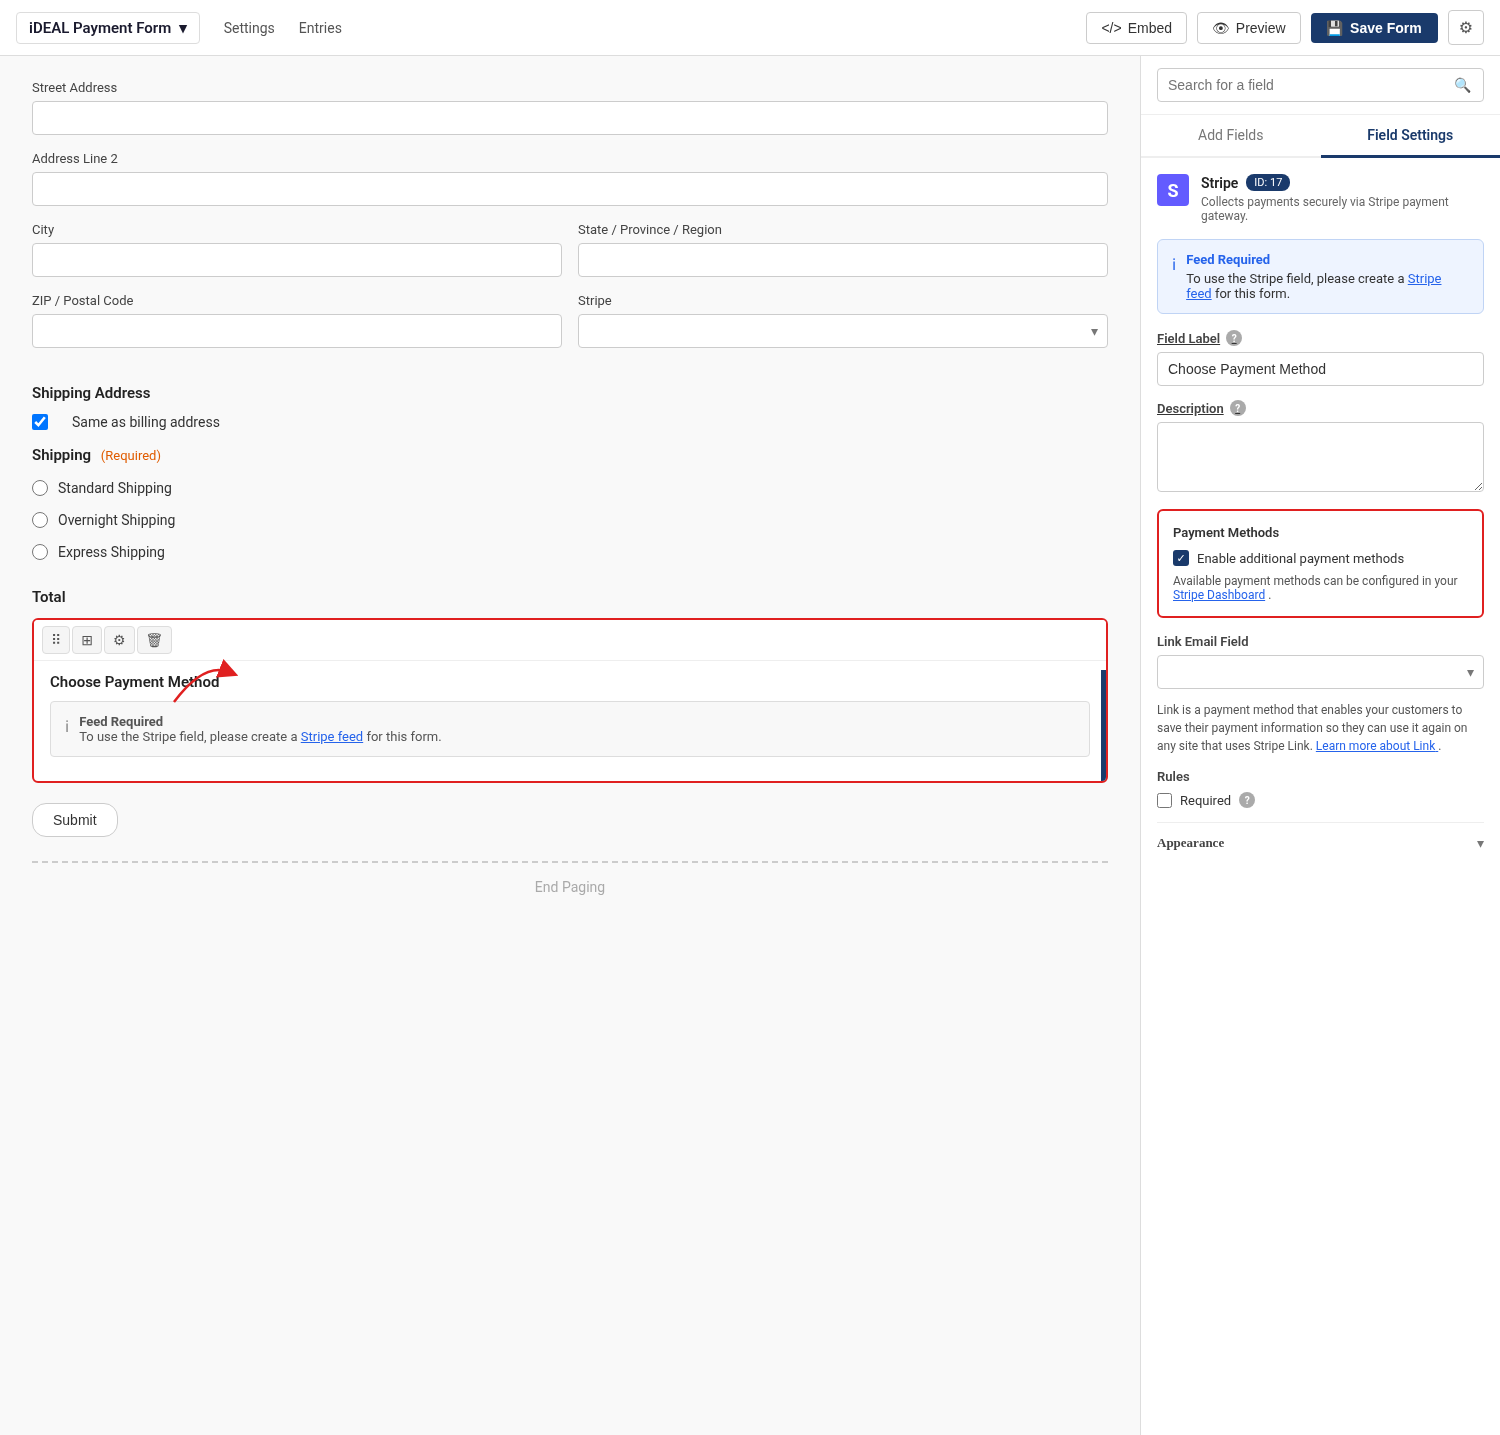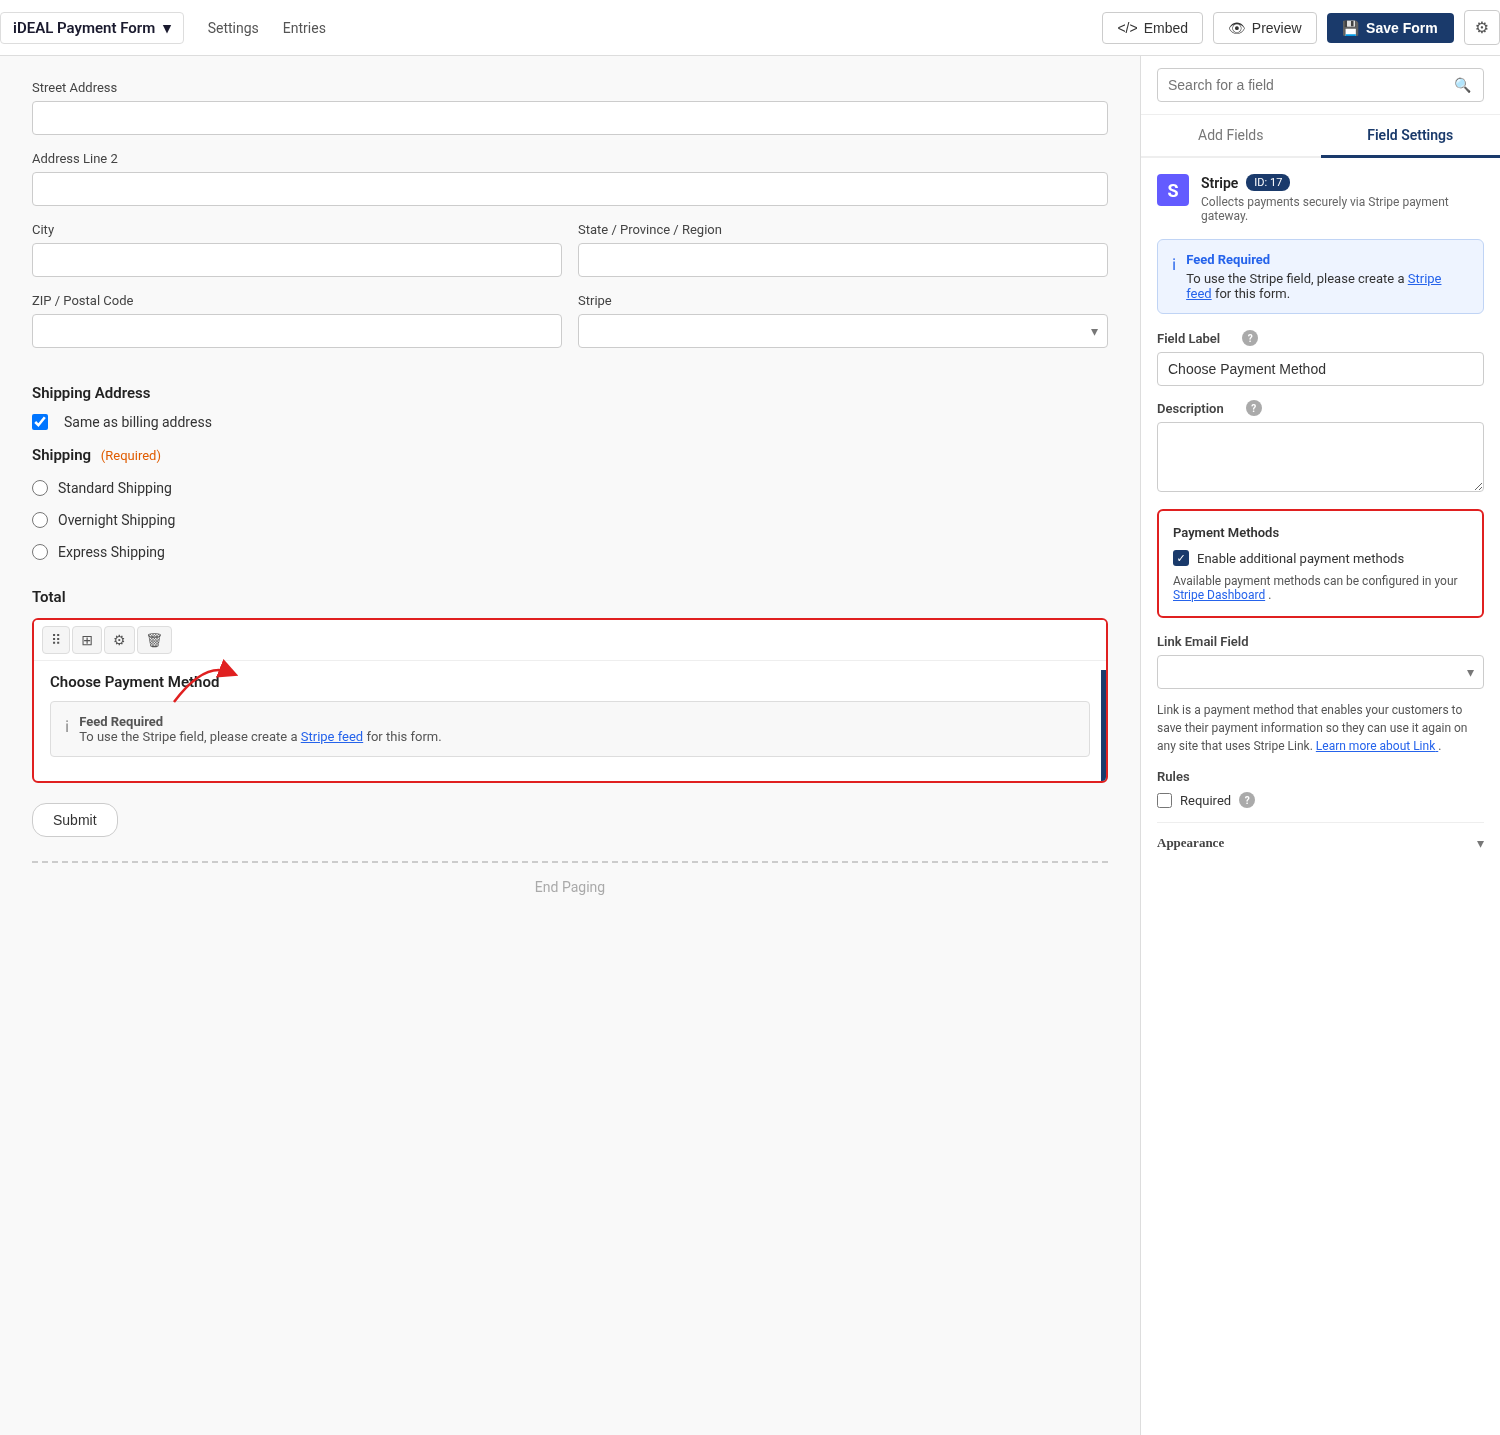--- a/index.html
+++ b/index.html
@@ -4,21 +4,21 @@
   <style>
     * { box-sizing: border-box; margin: 0; padding: 0; }
     body { font-family: -apple-system, BlinkMacSystemFont, 'Segoe UI', Roboto, sans-serif; background: #f5f5f5; color: #333; font-size: 14px; }
 
     
     .header {
       display: flex;
       align-items: center;
       background: #fff;
       border-bottom: 1px solid #ddd;
-      padding: 0 0;
+      padding: 0 16px;
       height: 56px;
       gap: 16px;
     }
     .form-title-dropdown {
       display: flex;
       align-items: center;
       gap: 8px;
       font-weight: 600;
       font-size: 15px;
       color: #1a1a2e;
@@ -131,21 +131,21 @@
     .section-heading {
       font-size: 15px;
       font-weight: 600;
       color: #222;
       margin: 20px 0 12px 0;
     }
 
     .checkbox-row {
       display: flex;
       align-items: center;
-      gap: 16px;
+      gap: 24px;
       margin-bottom: 16px;
     }
     .checkbox-row input[type="checkbox"] {
       width: 16px;
       height: 16px;
     }
 
     .shipping-label {
       font-size: 15px;
       font-weight: 600;
@@ -373,22 +373,23 @@
     .feed-required-panel-title {
       font-weight: 700;
       color: #2563eb;
       margin-bottom: 4px;
     }
     .feed-required-panel-text a { color: #2563eb; }
 
     .field-label-row {
       display: flex;
       align-items: center;
-      gap: 22px;
+      gap: 6px;
       margin-bottom: 6px;
+      text-decoration: underline;
     }
     .field-label-text {
       font-size: 13px;
       font-weight: 600;
       color: #444;
     }
     .help-icon {
       width: 16px;
       height: 16px;
       background: #aaa;

